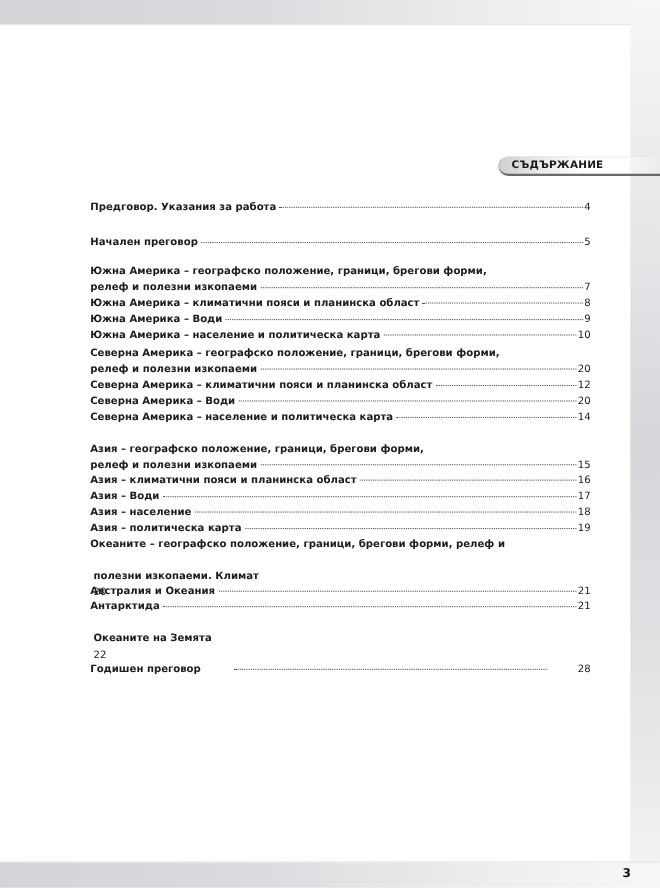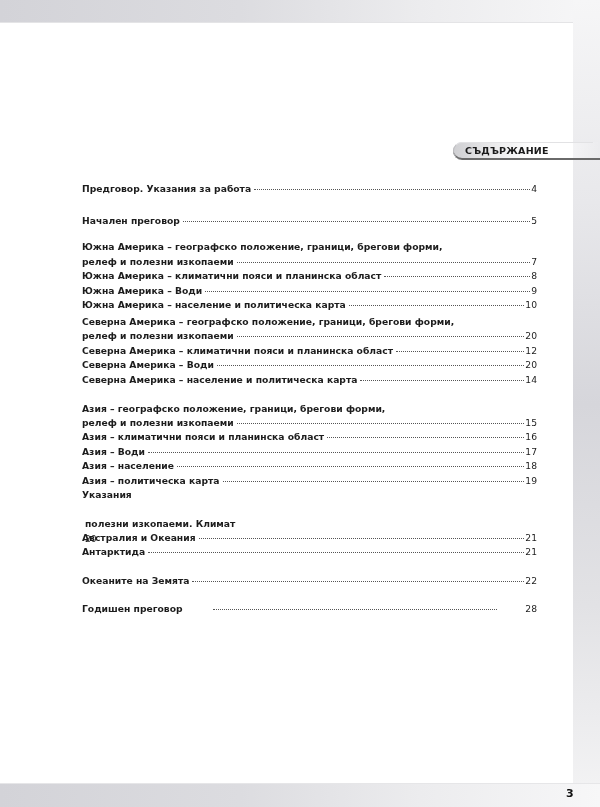--- a/index.html
+++ b/index.html
@@ -172,42 +172,43 @@
       </div>
       <div class="toc-line" style="top: 474px;">
         <span class="bold">Азия</span>
         <span class="rest" style="white-space: pre;"> – политическа карта</span>
         <span class="leader"></span>
         <span class="pg">19</span>
       </div>
     </div>
     <div>
       <div class="toc-line" style="top: 488px;">
-        <span class="bold">Указания</span>
+        <span class="bold">Океаните</span>
+        <span class="rest" style="white-space: pre;"> – географско положение, граници, брегови форми, релеф и</span>
       </div>
       <div class="toc-line" style="top: 517px; flex-direction: column;">
         <span class="rest" style="white-space: pre;">полезни изкопаеми. Климат</span>
         <span class="leader"></span>
         <span class="pg">20</span>
       </div>
       <div class="toc-line" style="top: 531px;">
         <span class="bold">Австралия и Океания</span>
         <span class="leader"></span>
         <span class="pg">21</span>
       </div>
     </div>
     <div>
       <div class="toc-line" style="top: 545px;">
         <span class="bold">Антарктида</span>
         <span class="leader"></span>
         <span class="pg">21</span>
       </div>
     </div>
     <div>
-      <div class="toc-line" style="top: 574px;">
+      <div class="toc-line" style="top: 574px; flex-direction: column;">
         <span class="bold">Океаните на Земята</span>
         <span class="leader"></span>
         <span class="pg">22</span>
       </div>
     </div>
     <div>
       <div class="toc-line" style="top: 602px; gap: 27px;">
         <span class="bold">Годишен преговор</span>
         <span class="leader"></span>
         <span class="pg">28</span>

